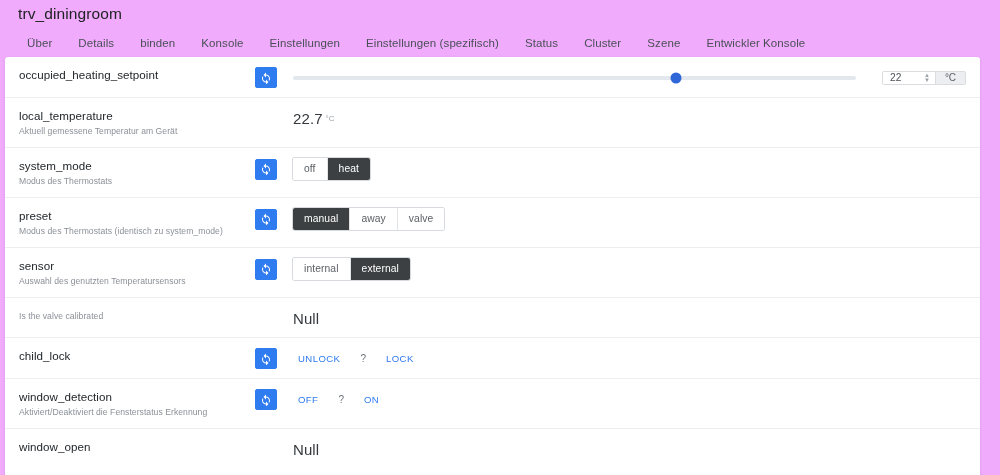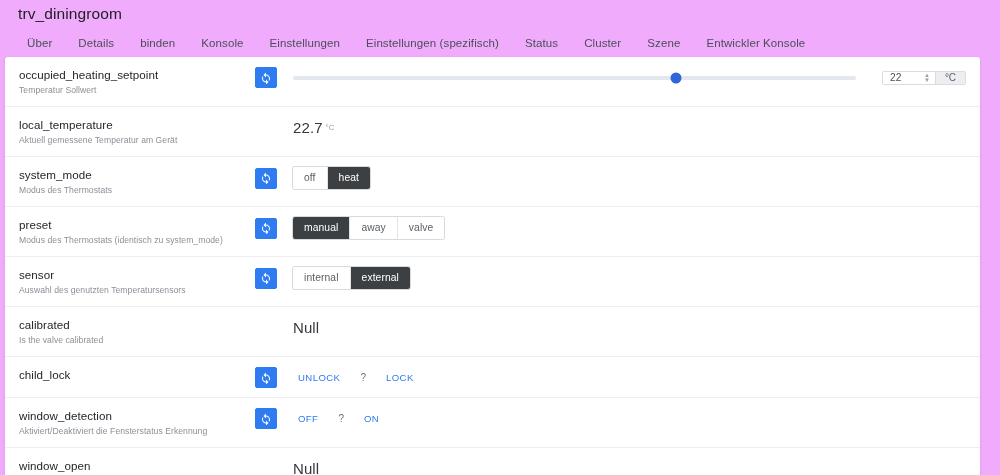--- a/index.html
+++ b/index.html
@@ -143,21 +143,20 @@
     <div class="tab">Status</div>
     <div class="tab">Cluster</div>
     <div class="tab">Szene</div>
     <div class="tab">Entwickler Konsole</div>
   </div>
 
   <div class="card" id="rows-host">
       <div class="row">
         <div class="label-col">
           <div class="label-name">occupied_heating_setpoint</div>
-          <div class="label-desc">Temperatur Sollwert</div>
         </div>
         <div class="ctrl-col">
           <div class="refresh-btn">
             <span>
               <svg width="12" height="12" viewBox="0 0 24 24" fill="#ffffff" aria-hidden="true">
                 <path d="M12 5V1L7 6l5 5V7c3.31 0 6 2.69 6 6a5.9 5.9 0 0 1-.7 2.8l1.46 1.46A7.93 7.93 0 0 0 20 13c0-4.42-3.58-8-8-8zm0 14c-3.31 0-6-2.69-6-6 0-1.01.25-1.97.7-2.8L5.24 8.74A7.93 7.93 0 0 0 4 13c0 4.42 3.58 8 8 8v4l5-5-5-5v4z"></path>
               </svg>
             </span>
           </div>
           <div class="value-area">
@@ -251,21 +250,20 @@
           <div class="value-area">
             <div class="btn-group">
               <div class="bg-btn">internal</div>
               <div class="bg-btn sel">external</div>
             </div>
           </div>
         </div>
       </div>
       <div class="row">
         <div class="label-col">
-          <div class="label-name">calibrated</div>
           <div class="label-desc">Is the valve calibrated</div>
         </div>
         <div class="ctrl-col">
           <div class="refresh-spacer"></div>
           <div class="value-area">
             <span class="val-text">Null</span>
           </div>
         </div>
       </div>
       <div class="row">

